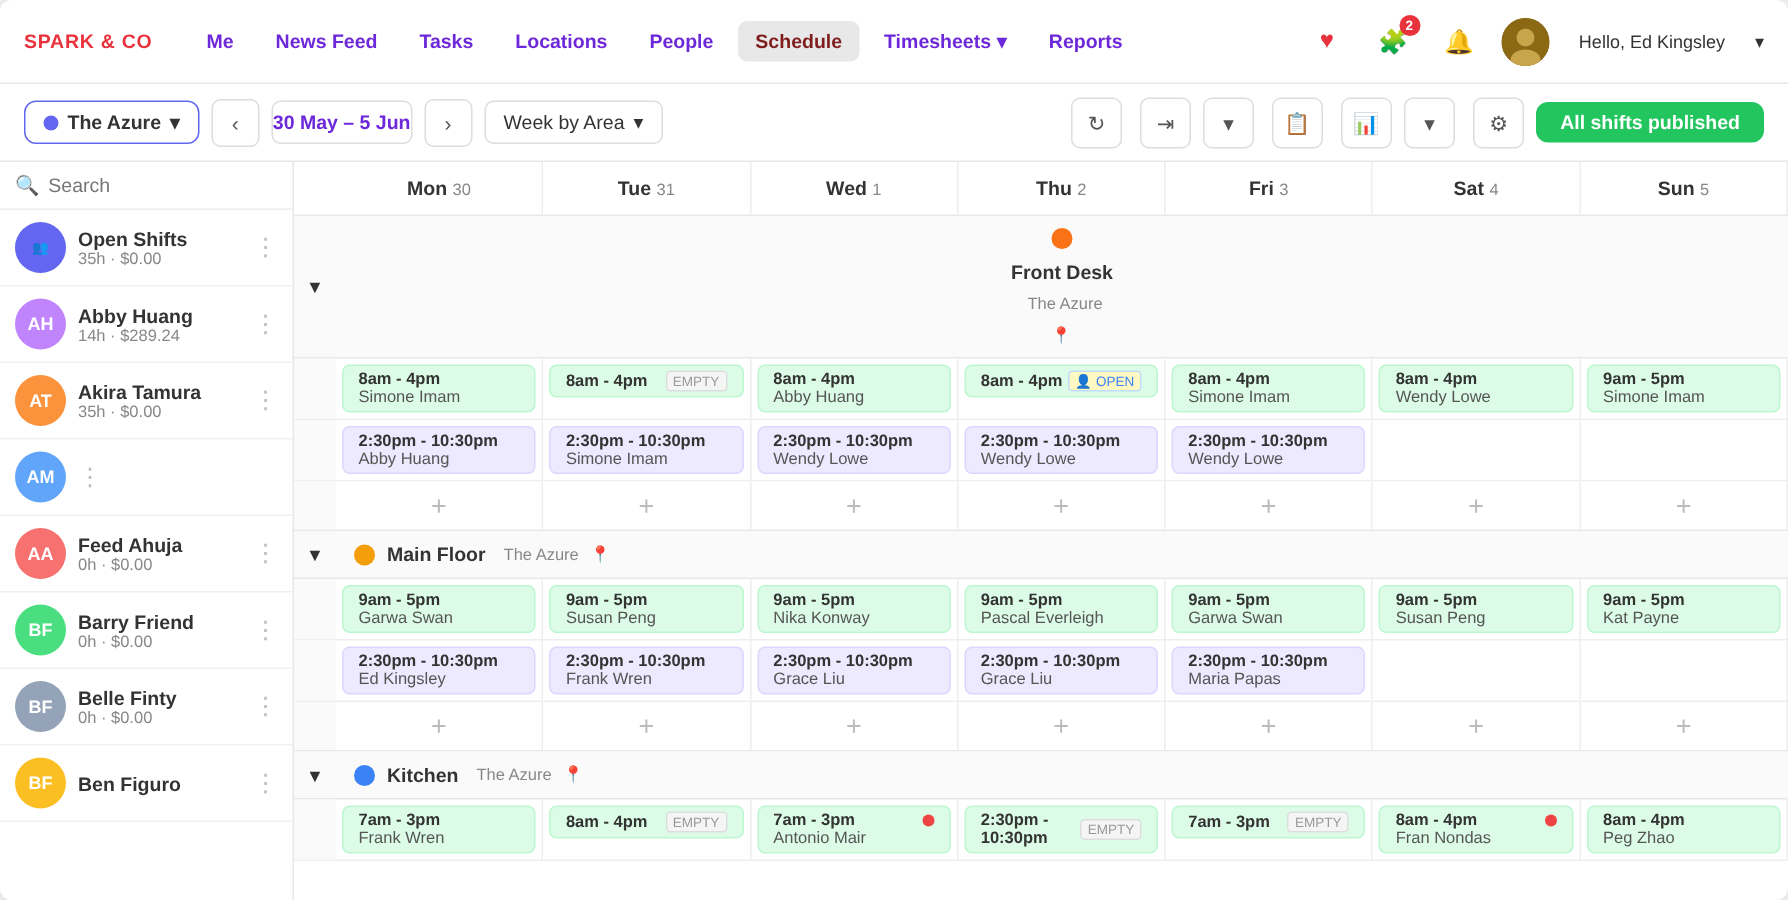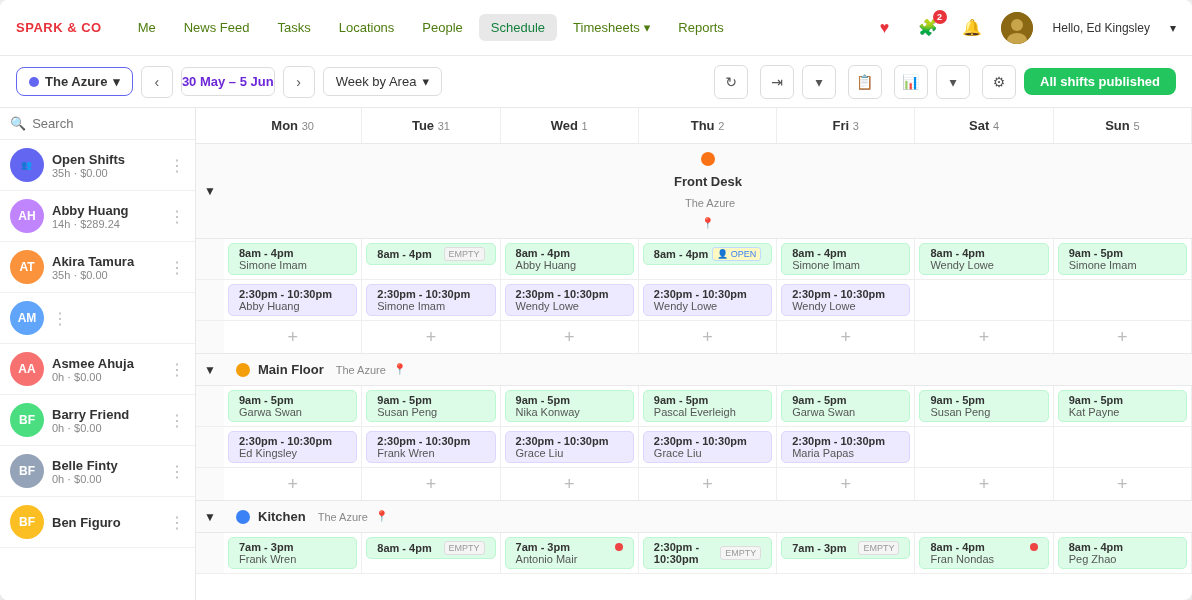--- a/index.html
+++ b/index.html
@@ -3,22 +3,22 @@
   <meta charset="utf-8">
   <style>
     * { box-sizing: border-box; margin: 0; padding: 0; }
     body { font-family: -apple-system, BlinkMacSystemFont, 'Segoe UI', sans-serif; font-size: 12px; background: #f5f5f5; color: #333; overflow: hidden; }
     .app { width: 1192px; height: 600px; background: #fff; border-radius: 8px; overflow: hidden; display: flex; flex-direction: column; box-shadow: 0 2px 20px rgba(0,0,0,0.15); }
 
     
     .top-nav { display: flex; align-items: center; padding: 0 16px; height: 56px; border-bottom: 1px solid #e8e8e8; background: #fff; flex-shrink: 0; }
     .brand { color: #e8323c; font-weight: 800; font-size: 13px; margin-right: 24px; letter-spacing: 0.5px; }
     .nav-items { display: flex; align-items: center; gap: 4px; flex: 1; }
-    .nav-item { padding: 6px 12px; border-radius: 6px; cursor: pointer; font-size: 13px; color: #4d7c0f; font-weight: 400; }
-    .nav-item.active { background: #e8e8e8; color: #15803d; font-weight: 400; }
+    .nav-item { padding: 6px 12px; border-radius: 6px; cursor: pointer; font-size: 13px; color: #6d28d9; font-weight: 700; }
+    .nav-item.active { background: #e8e8e8; color: #7f1d1d; font-weight: 700; }
     .nav-item.timesheets { display: flex; align-items: center; gap: 4px; }
     .nav-right { display: flex; align-items: center; gap: 12px; }
     .icon-btn { width: 32px; height: 32px; border-radius: 50%; display: flex; align-items: center; justify-content: center; cursor: pointer; position: relative; color: #666; font-size: 16px; }
     .icon-btn.heart { color: #e8323c; }
     .notif-badge { position: absolute; top: -2px; right: -2px; background: #e8323c; color: white; font-size: 9px; width: 14px; height: 14px; border-radius: 50%; display: flex; align-items: center; justify-content: center; font-weight: 700; }
     .user-info { display: flex; align-items: center; gap: 20px; cursor: pointer; }
     .user-avatar { width: 32px; height: 32px; border-radius: 50%; background: #8B6914; overflow: hidden; display: flex; align-items: center; justify-content: center; }
 
     
     .toolbar { display: flex; align-items: center; padding: 8px 16px; border-bottom: 1px solid #e8e8e8; background: #fff; height: 52px; gap: 8px; flex-shrink: 0; }
@@ -187,21 +187,21 @@
         </div>
 
         <div class="sidebar-item">
           <div class="avatar" style="background:#60a5fa;">AM</div>
           <span class="item-menu">⋮</span>
         </div>
 
         <div class="sidebar-item">
           <div class="avatar" style="background:#f87171;">AA</div>
           <div class="item-info">
-            <div class="item-name">Asmee Ahuja</div>
+            <div class="item-name">Feed Ahuja</div>
             <div class="item-meta">0h · $0.00</div>
           </div>
           <span class="item-menu">⋮</span>
         </div>
 
         <div class="sidebar-item">
           <div class="avatar" style="background:#4ade80;">BF</div>
           <div class="item-info">
             <div class="item-name">Barry Friend</div>
             <div class="item-meta">0h · $0.00</div>

